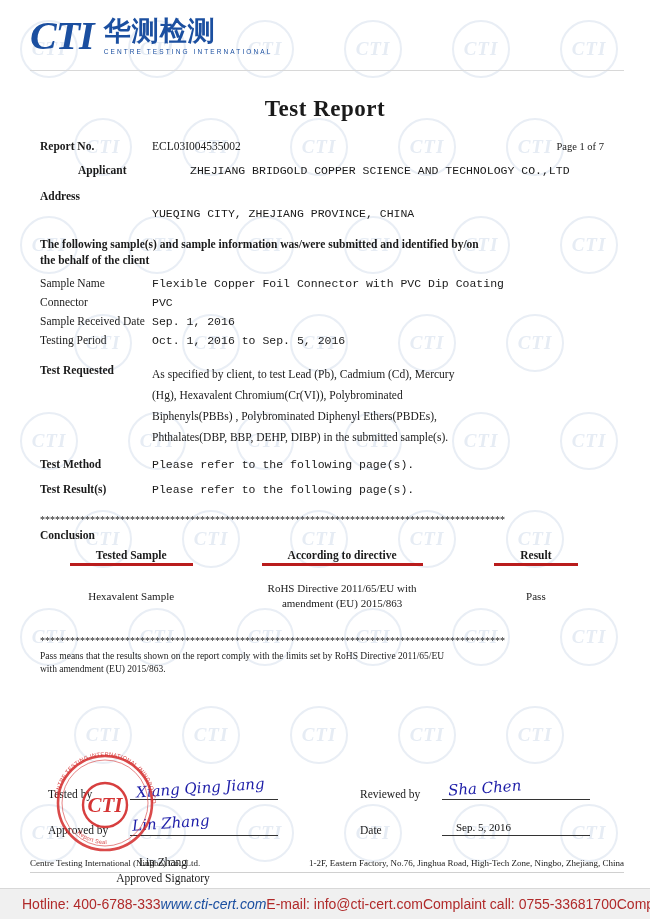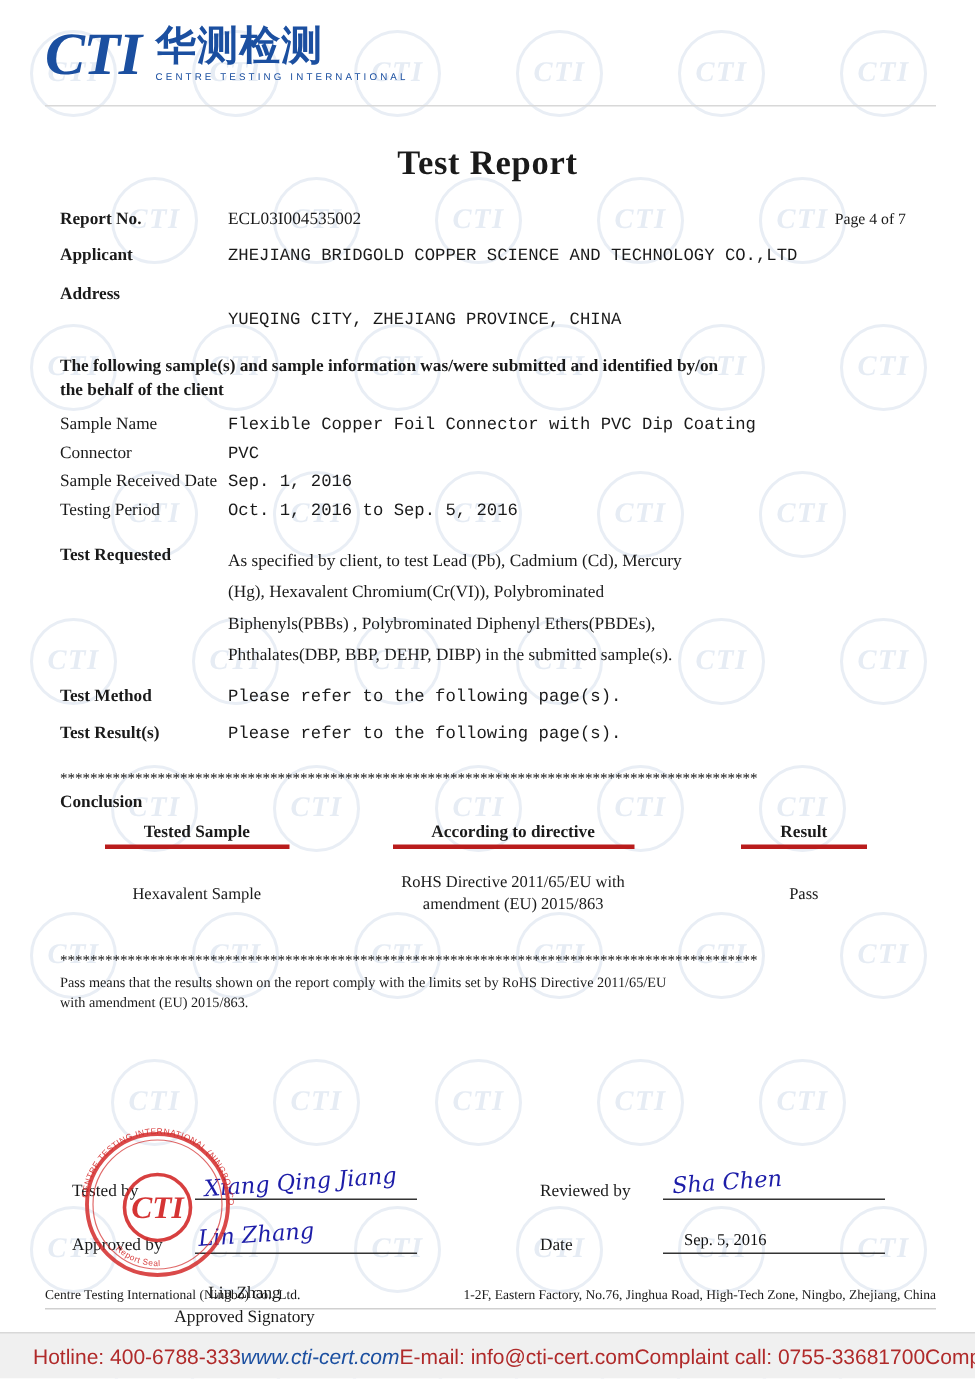--- a/index.html
+++ b/index.html
@@ -105,21 +105,21 @@
     display:flex;
     align-items:baseline;
     font-size:11.5px;
     margin-bottom:10px;
   }
   .reportno-val{flex:1;}
   .page-of{
     font-size:10.5px;
     padding-right:6px;
   }
-  .blk{margin-bottom:9px;}
+  .blk{margin-bottom:9px;margin-left:38px;}
   .statement{
     font-size:11.5px;
     font-weight:bold;
     line-height:16px;
     margin:14px 0 6px 0;
   }
   .sample-table .row{line-height:19px;}
   .spacer-8{height:8px;}
   .spacer-14{height:14px;}
   .req-row{display:flex;font-size:11.5px;}
@@ -353,21 +353,21 @@
     <div class="hdr-rule"></div>
   </div>
 
   <div class="content">
 
     <div class="title">Test Report</div>
 
     <div class="reportno-row">
       <div class="lbl">Report No.</div>
       <div class="reportno-val">ECL03I004535002</div>
-      <div class="page-of">Page 4 of 7</div>
+      <div class="page-of">Page 1 of 7</div>
     </div>
 
     <div class="row blk">
       <div class="lbl">Applicant</div>
       <div class="val">ZHEJIANG BRIDGOLD COPPER SCIENCE AND TECHNOLOGY CO.,LTD</div>
     </div>
 
     <div class="row">
       <div class="lbl">Address</div>
     </div>

